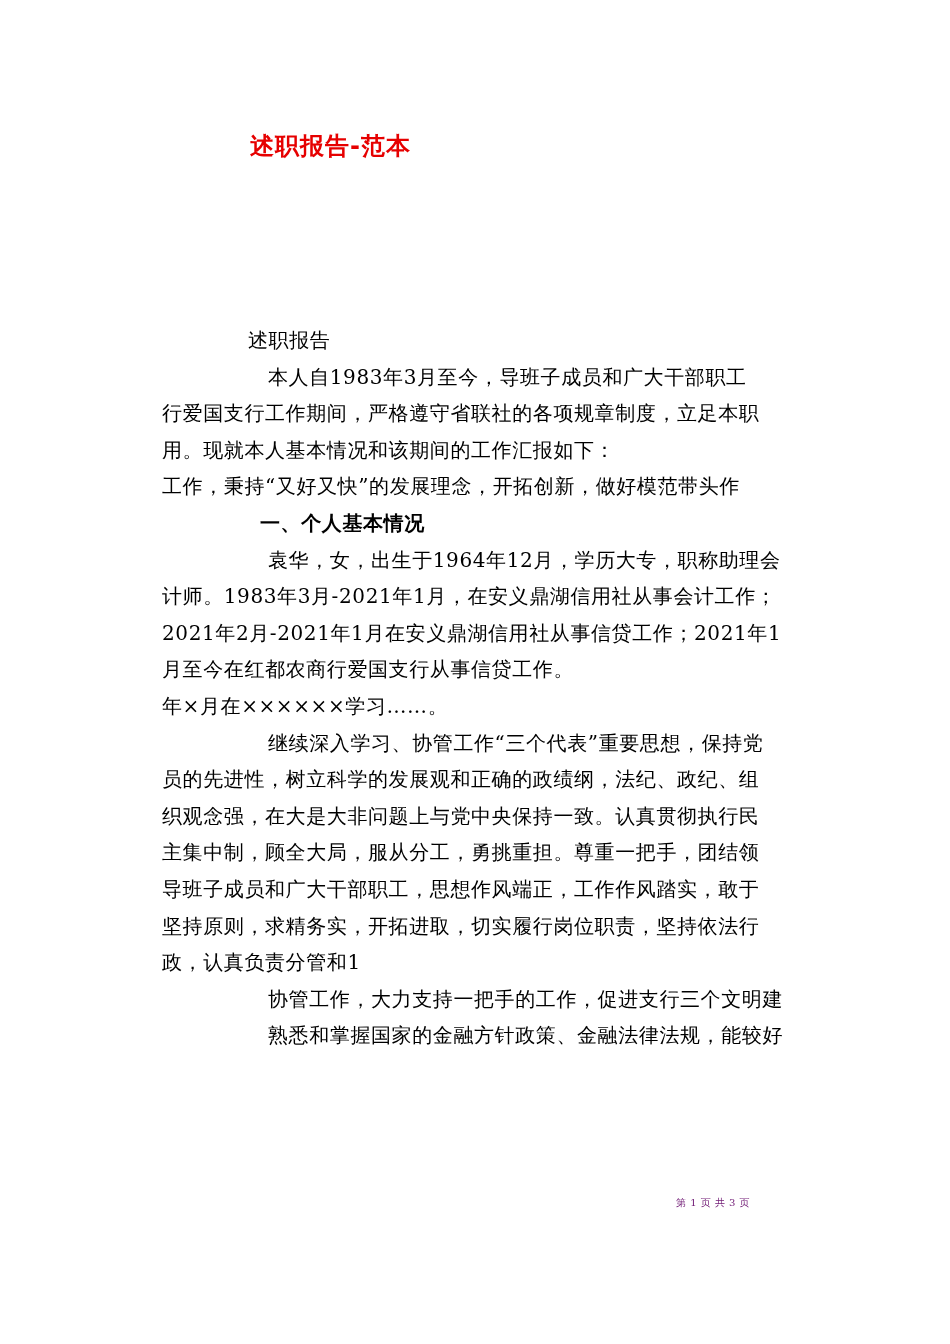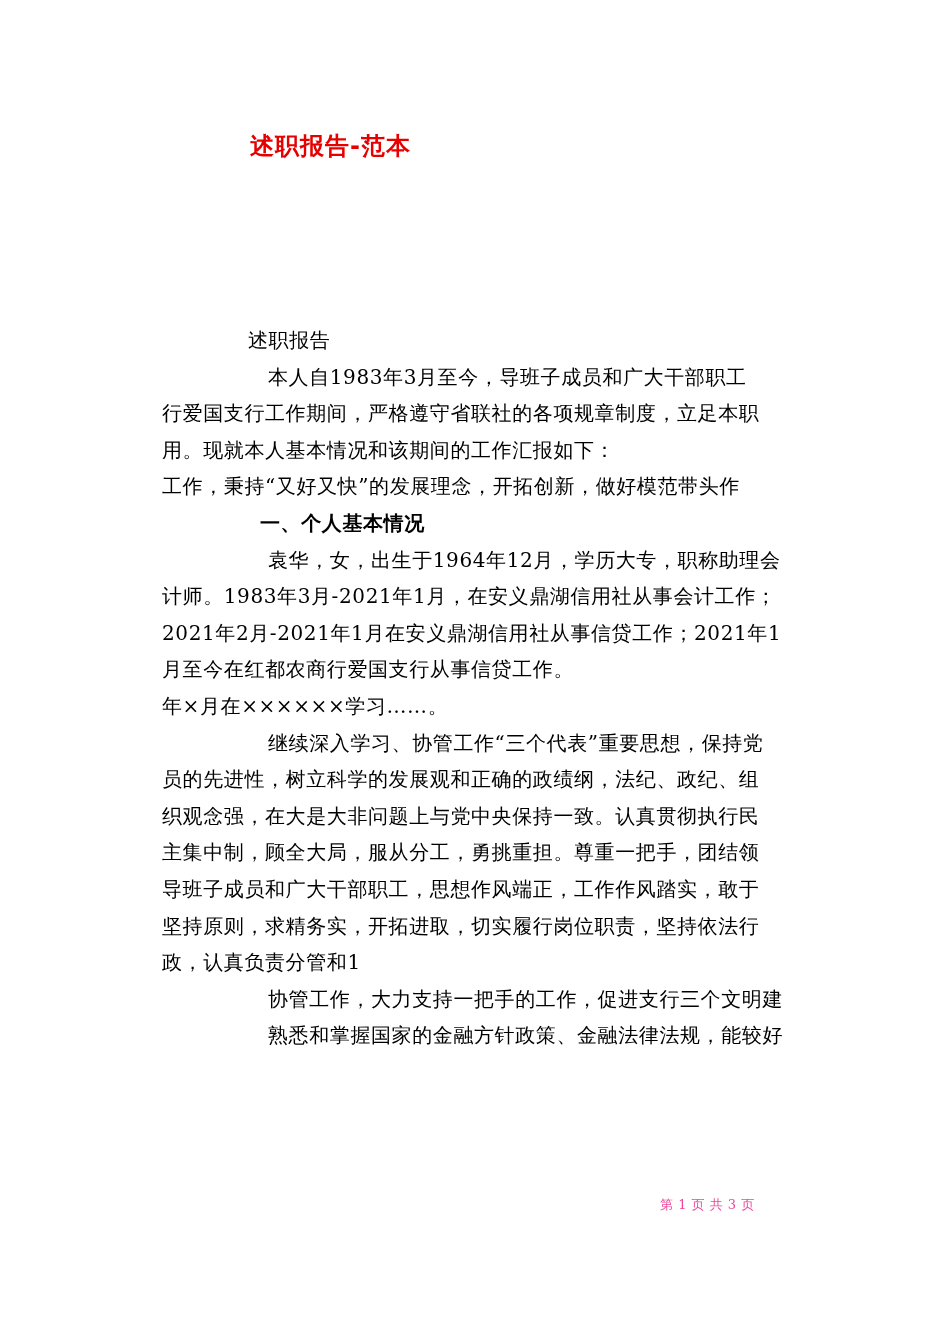--- a/index.html
+++ b/index.html
@@ -50,23 +50,23 @@
     display: block;
     white-space: nowrap;
     height: 36.6px;
   }
   .indent-1 { padding-left: 86px; }
   .indent-2 { padding-left: 106px; }
   .indent-h { padding-left: 98px; font-weight: bold; }
   .footer {
     position: absolute;
     top: 1196px;
-    left: 660px;
-    font-size: 13px;
-    color: #ec4899;
+    left: 676px;
+    font-size: 10px;
+    color: #701a75;
     font-family: "DejaVu Serif", "Liberation Serif", serif;
     letter-spacing: 0.5px;
   }
 </style>
 </head>
 <body>
 
 <div class="page">
   <div class="doc-title">述职报告-范本</div>
 

